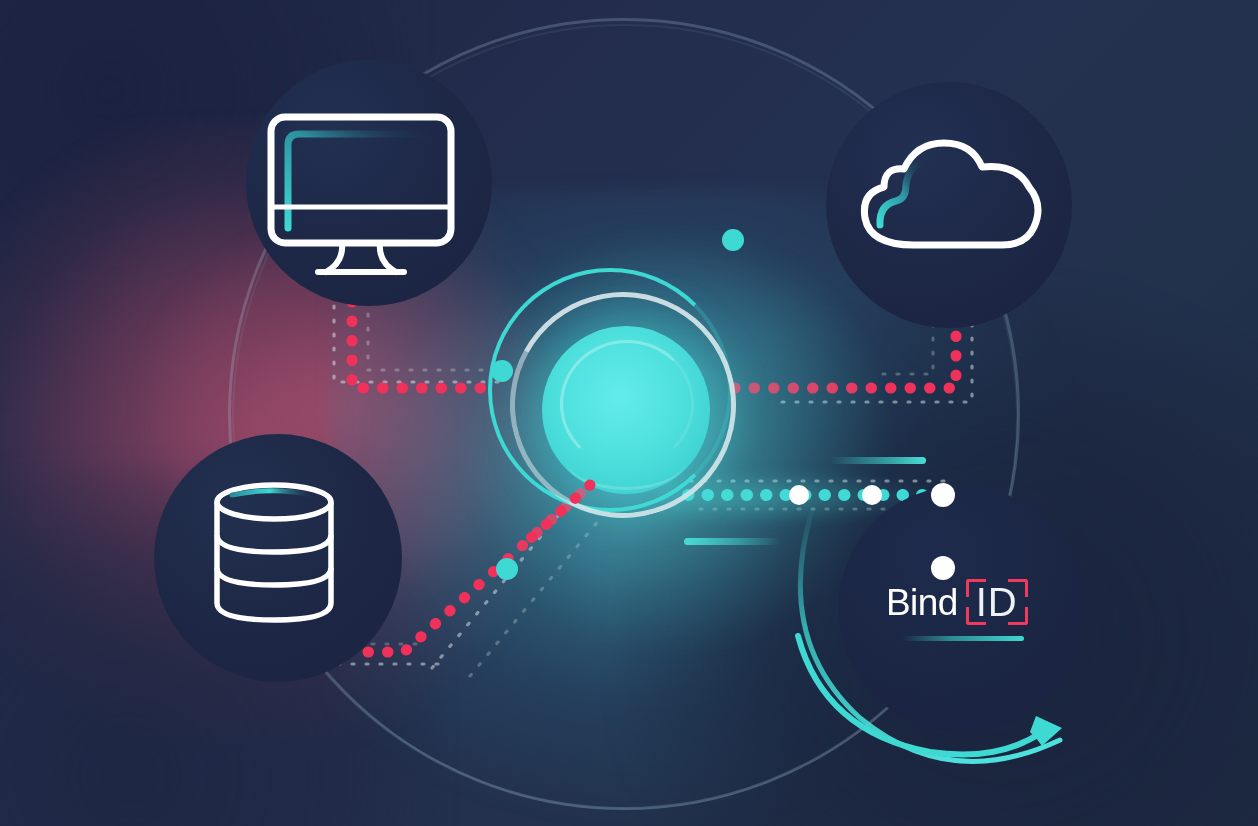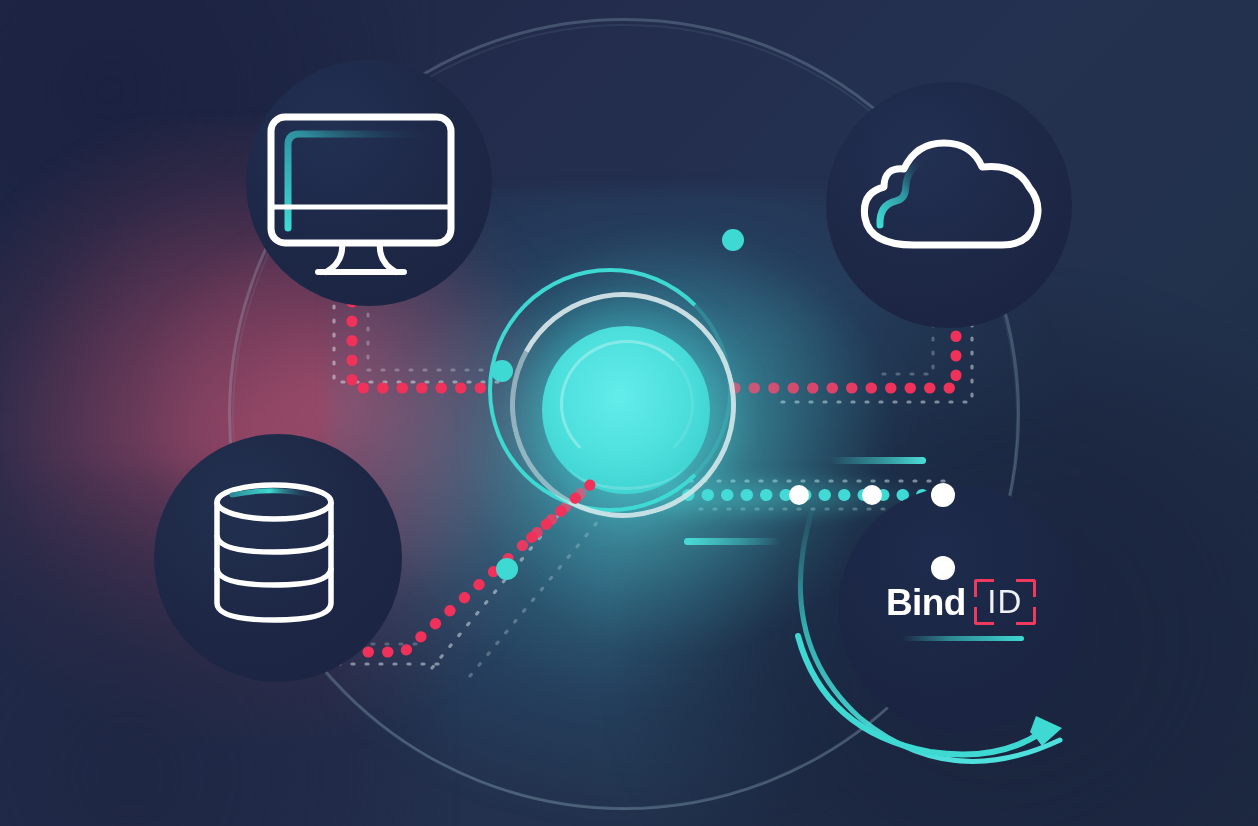--- a/index.html
+++ b/index.html
@@ -130,30 +130,30 @@
 
   
   svg{display:block;overflow:visible;}
 
   
   #bindid-wrap{
     left:886px;top:578px;width:150px;height:48px;
     display:flex;align-items:center;
   }
   #bindid-bind{
-    font-size:37px;font-weight:bold;color:#ffffff;letter-spacing:-0.6px;
+    font-size:37px;font-weight:normal;color:#ffffff;letter-spacing:-0.6px;
     line-height:1;
   }
   #bindid-brackets{
     position:relative;margin-left:8px;width:62px;height:46px;
   }
   #bindid-id{
     position:absolute;left:0;right:0;top:3px;
     text-align:center;
-    font-size:33px;font-weight:300;color:#eef2f4;line-height:40px;
+    font-size:40px;font-weight:300;color:#eef2f4;line-height:40px;
     letter-spacing:1px;
   }
   .brk{position:absolute;width:17px;height:15px;border:3.5px solid #ef3a5d;}
   .brk.tl{left:0;top:0;border-right:none;border-bottom:none;border-top-left-radius:3px;}
   .brk.tr{right:0;top:0;border-left:none;border-bottom:none;border-top-right-radius:3px;}
   .brk.bl{left:0;bottom:0;border-right:none;border-top:none;border-bottom-left-radius:3px;}
   .brk.br{right:0;bottom:0;border-left:none;border-top:none;border-bottom-right-radius:3px;}
 
   #bindid-underline{
     left:902px;top:636px;width:122px;height:5px;border-radius:3px;

